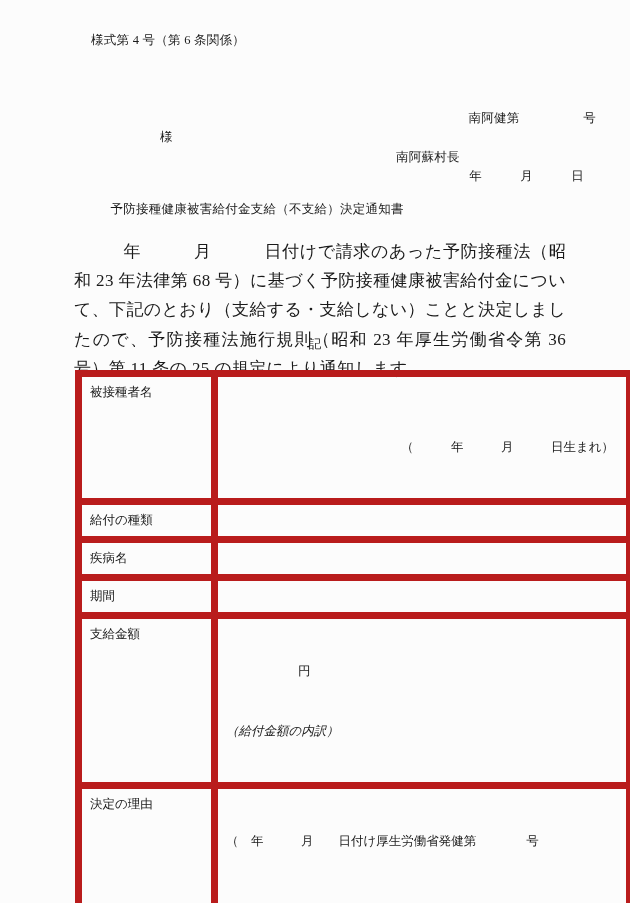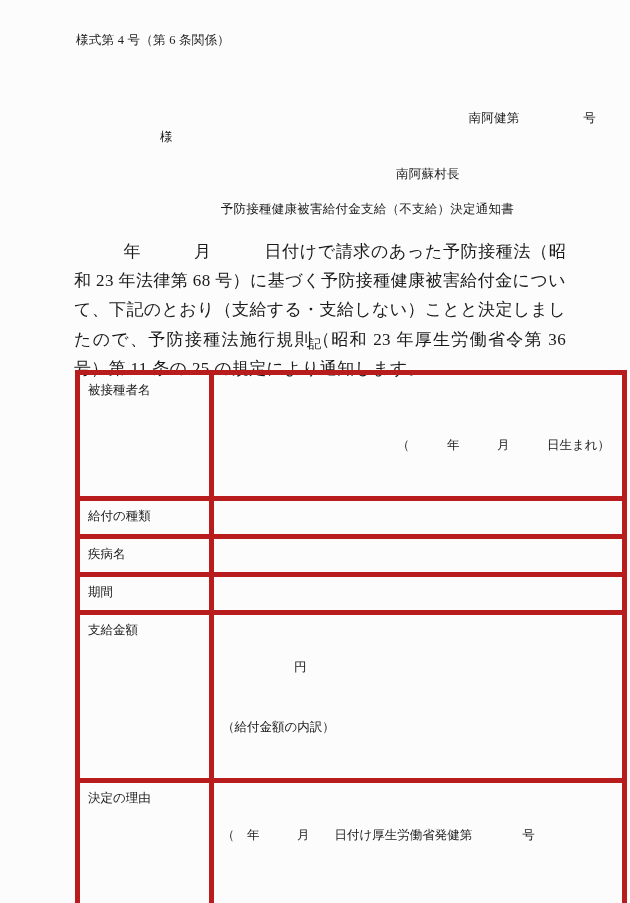--- a/index.html
+++ b/index.html
@@ -26,21 +26,21 @@
   .blk {
     position: absolute;
     font-size: 12.5px;
     line-height: 1.55;
     white-space: pre;
     letter-spacing: 0.02em;
   }
 
   
   .form-no {
-    left: 76px;
+    left: 91px;
     top: 31px;
     text-align: center;
   }
 
   
   .doc-meta {
     left: 0;
     top: 70px;
     width: 600px;
     text-align: right;
@@ -58,29 +58,29 @@
 
   
   .addressee {
     left: 160px;
     top: 128px;
   }
 
   
   .issuer {
     left: 396px;
-    top: 165px;
+    top: 148px;
   }
 
   
   .doc-title {
     left: 0;
     top: 200px;
     width: 514px;
-    text-align: right;
+    text-align: center;
   }
 
   
   .body-text {
     left: 74px;
     top: 237px;
     width: 492px;
     white-space: normal;
     text-align: justify;
     text-justify: inter-character;
@@ -104,21 +104,21 @@
   .detail-table {
     position: absolute;
     left: 75px;
     top: 370px;
     width: 505px;
     border-collapse: collapse;
     table-layout: fixed;
     font-size: 12.5px;
   }
   .detail-table td {
-    border: 5px solid #b91c1c;
+    border: 7px solid #b91c1c;
     vertical-align: top;
     padding: 6px 8px 4px 8px;
     line-height: 1.5;
     white-space: pre;
   }
   .detail-table td.label {
     width: 113px;
   }
   .detail-table td.value {
     width: 392px;
@@ -134,32 +134,34 @@
     margin-top: 17px;
     padding-right: 4px;
   }
   .amount-yen {
     display: block;
     padding-left: 72px;
   }
   .amount-breakdown {
     display: block;
     margin-top: 3px;
+    font-style: italic;
   }
   .reason-l1 { display: block; }
 </style>
 </head>
 <body>
 
 <div class="page">
 
   <div class="blk form-no">様式第 4 号（第 6 条関係）</div>
 
   <div class="blk doc-meta">
     <span class="line line-no">南阿健第　　　　　号</span>
+    <span class="line line-date">年　　　月　　　日</span>
   </div>
 
   <div class="blk addressee">様</div>
 
   <div class="blk issuer">南阿蘇村長</div>
 
   <div class="blk doc-title">予防接種健康被害給付金支給（不支給）決定通知書</div>
 
   <div class="blk body-text">
     <span class="indent"></span><span>年　　　月　　　日付けで請求のあった予防接種法（昭和 23 年法律第 68 号）に基づく予防接種健康被害給付金について、下記のとおり（支給する・支給しない）ことと決定しましたので、予防接種法施行規則（昭和 23 年厚生労働省令第 36 号）第 11 条の 25 の規定により通知します。</span>

